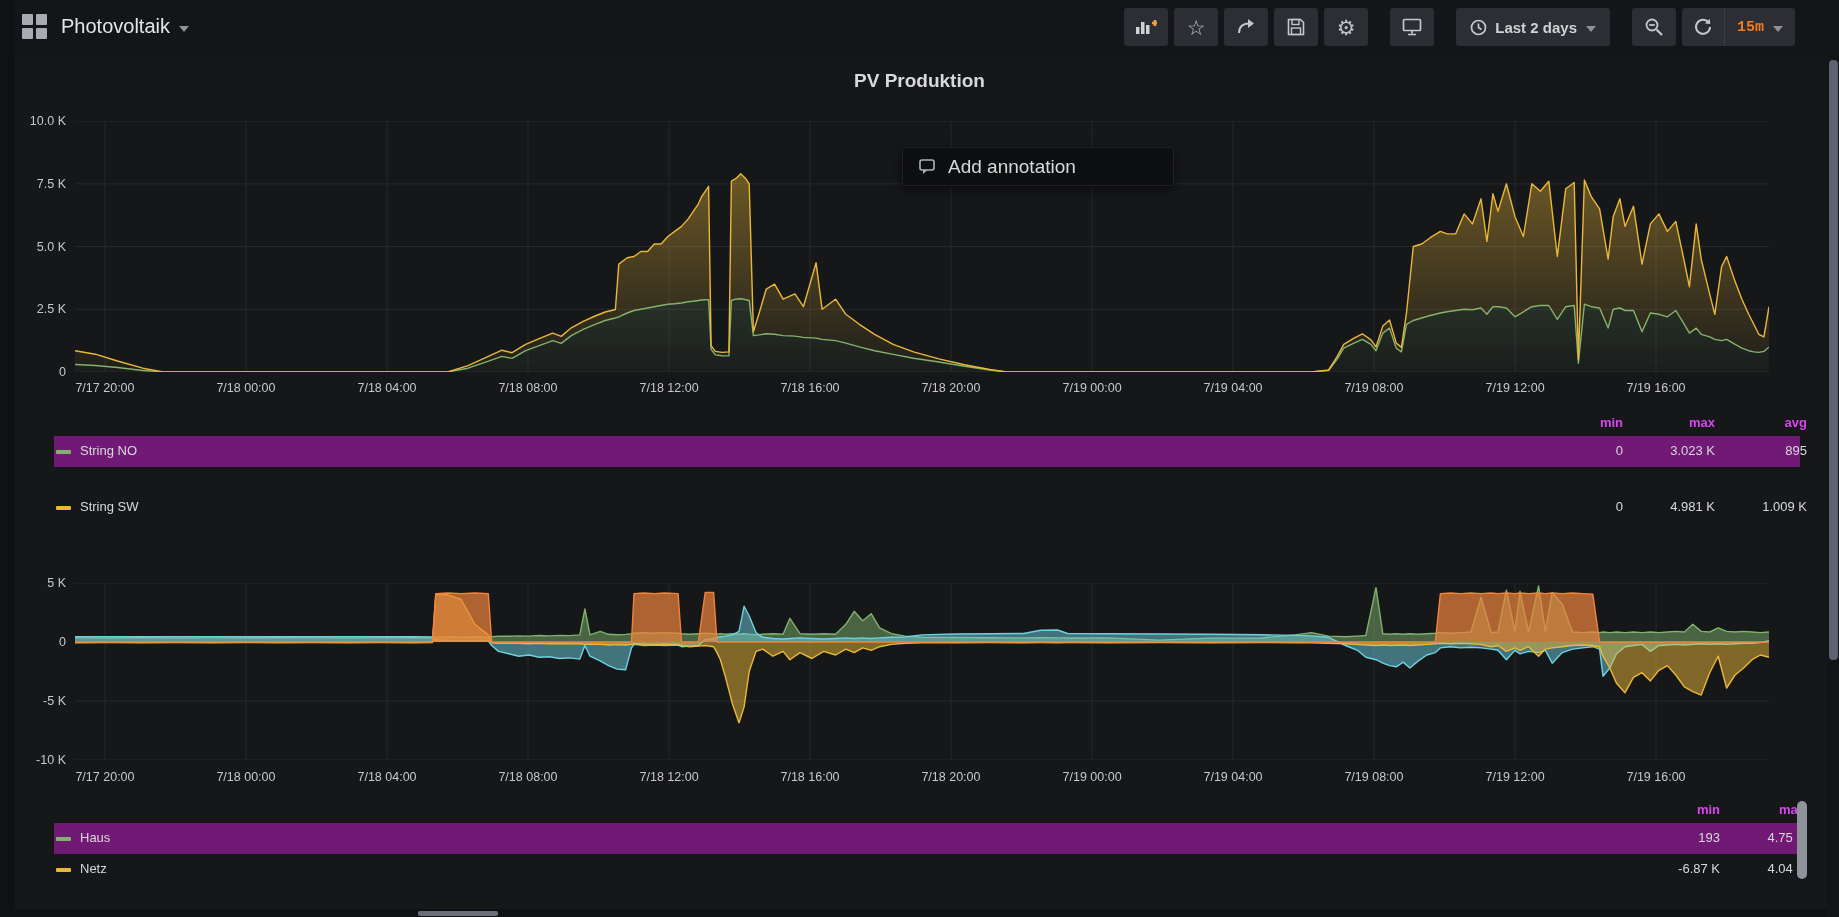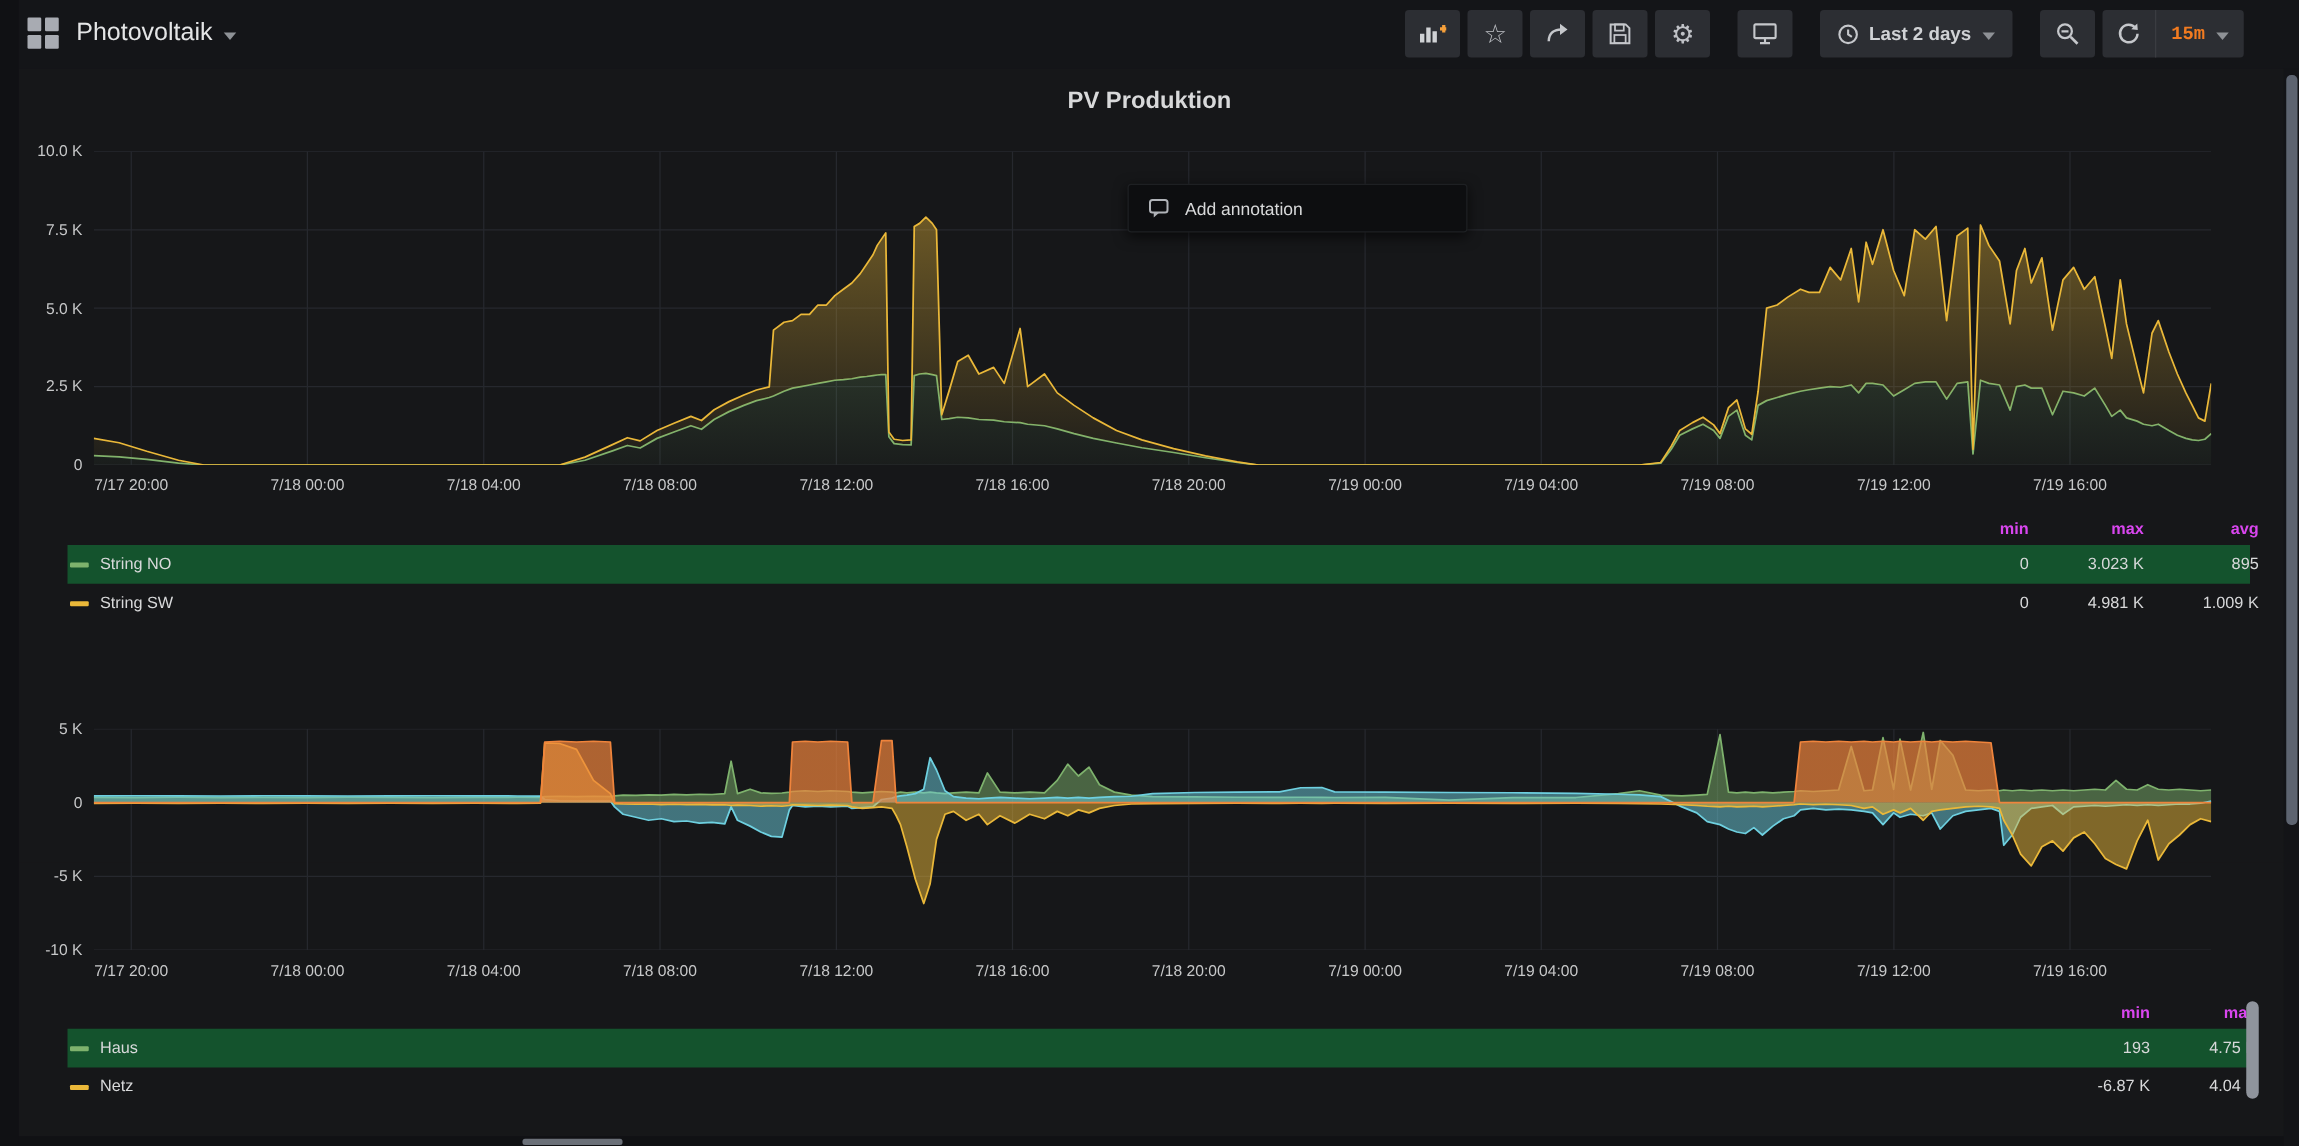--- a/index.html
+++ b/index.html
@@ -33,32 +33,32 @@
     color:#c7c8c9;font-size:12.5px;}
   .xtick{position:absolute;transform:translateX(-50%);color:#c7c8c9;font-size:12.5px;white-space:nowrap;}
   #xlabels0 .xtick{top:381px;}
   #xlabels1 .xtick{top:770px;}
   .plot{position:absolute;}
   
   .lheader{left:54px;width:1746px;height:20px;}
   .lheader span, .lrow .stat{position:absolute;font-size:13px;}
   .lheader span{color:#d946ef;font-weight:700;top:2px;}
   .lrow{left:54px;width:1746px;height:31px;}
-  .lrow.hl{background:#14532d;}
+  .lrow.hl{background:#701a75;}
   .swatch{position:absolute;left:2px;top:14px;width:15px;height:4px;border-radius:1px;background:#888;}
   .sname{position:absolute;left:26px;top:7px;color:#d8d9da;font-size:13px;}
   .stat{color:#d8d9da;top:7px;text-align:right;}
   .p1 .c-min{right:177px;} .p1 .c-max{right:85px;} .p1 .c-avg{right:-7px;}
   .p2 .c-min{right:80px;}  .p2 .c-max{right:-5px;}
   
   
   #annotation-popup{left:902px;top:147px;width:270px;height:37px;background:#0d0e10;border:1px solid #1e2023;
     border-radius:3px;box-shadow:0 3px 10px rgba(0,0,0,.6);display:flex;align-items:center;cursor:pointer;}
   #annotation-popup svg{margin:0 12px 0 16px;}
-  #annotation-popup .lbl{color:#d8d9da;font-size:14px;}
+  #annotation-popup .lbl{color:#d8d9da;font-size:19px;}
   
   #vscroll-track{left:1827px;top:55px;width:12px;height:862px;background:#131417;}
   #vscroll-thumb{left:1829px;top:60px;width:9px;height:600px;background:#5d6470;border-radius:4px;}
   #legend-scroll-thumb{left:1797px;top:801px;width:10px;height:78px;background:#8f949c;border-radius:5px;}
   #hscroll-track{left:15px;top:909px;width:1812px;height:8px;background:#101114;}
   #hscroll-thumb{left:418px;top:911px;width:80px;height:5px;background:#6b7078;border-radius:2px;}
 </style>
 </head>
 <body>
 
@@ -203,21 +203,21 @@
     <span class="c-max">max</span>
     <span class="c-avg">avg</span>
   </div>
   <div class="lrow hl abs p1" style="top:436px;">
     <span class="swatch" style="background: rgb(126, 178, 109);"></span>
     <span class="sname">String NO</span>
     <span class="stat c-min">0</span>
     <span class="stat c-max">3.023 K</span>
     <span class="stat c-avg">895</span>
   </div>
-  <div class="lrow abs p1" style="top:467px;">
+  <div class="lrow abs p1" style="top:492px;">
     <span class="swatch" style="background: rgb(234, 184, 57);"></span>
     <span class="sname">String SW</span>
     <span class="stat c-min">0</span>
     <span class="stat c-max">4.981 K</span>
     <span class="stat c-avg">1.009 K</span>
   </div>
 
   <svg id="plot1" class="plot" style="left:75px;top:583px;" width="1694" height="177" viewBox="0 0 1694 177">
       <defs>
         <linearGradient id="grad1_0" gradientUnits="userSpaceOnUse" x1="0" x2="0" y1="0" y2="177">

